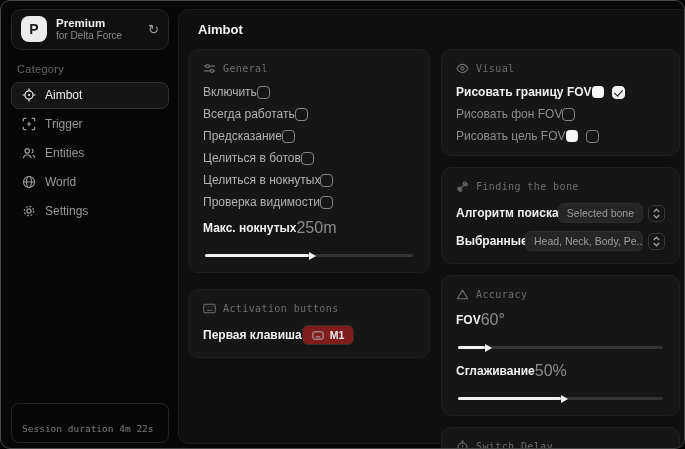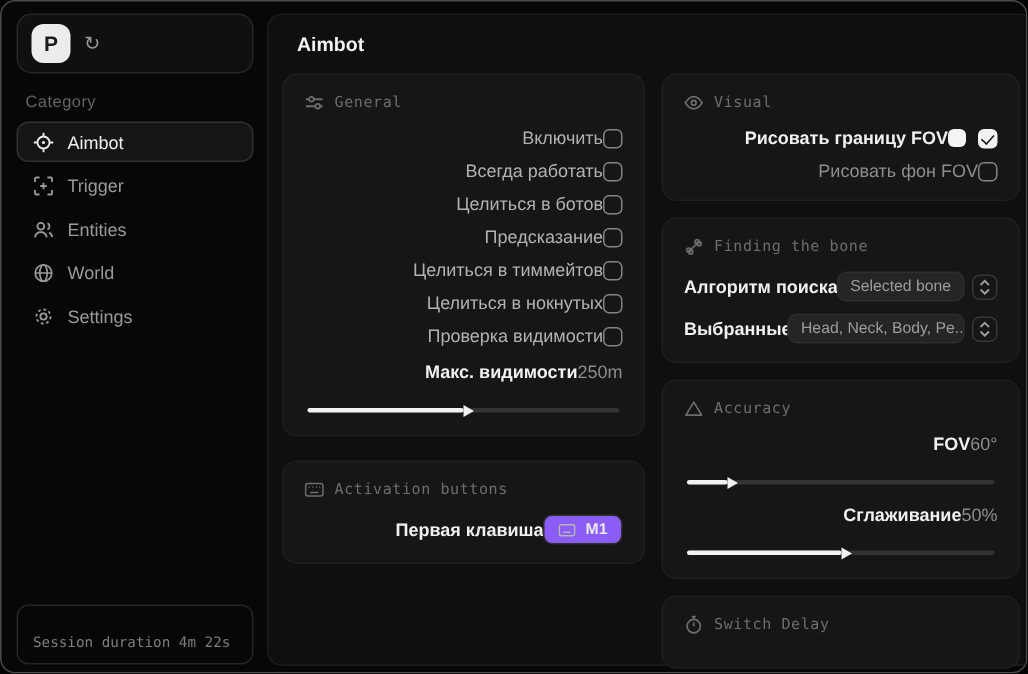--- a/index.html
+++ b/index.html
@@ -34,25 +34,25 @@
     border-radius:10px; padding:12px 9px 8px; display:flex; flex-direction:column; }
   .page-title { font-size:13px; font-weight:bold; color:#f3f3f3; padding-left:10px; margin-bottom:12px; }
   .columns { display:flex; gap:11px; align-items:flex-start; }
   .col-left { width:242px; display:flex; flex-direction:column; gap:16px; }
   .col-right { width:239px; display:flex; flex-direction:column; gap:11px; }
   .card { background:#161616; border:1px solid #1f1f1f; border-radius:10px; padding:12px 14px; }
   .card-header { display:flex; align-items:center; gap:7px; font-family:"DejaVu Sans Mono",monospace;
     font-size:10px; color:#6d6d6d; letter-spacing:.4px; margin-bottom:10px; }
   .card-header svg { width:13px; height:13px; }
   .rows { display:flex; flex-direction:column; gap:8px; }
-  .row { display:flex; align-items:center; justify-content:flex-end; min-height:14px; }
+  .row { display:flex; align-items:center; justify-content:flex-start; min-height:14px; }
   .lbl { font-size:12px; color:#b2b2b2; white-space:nowrap; overflow:hidden; }
   .lbl.bright { color:#f0f0f0; font-weight:bold; }
   .lbl.dim { color:#8d8d8d; }
-  .val { font-size:12px; color:#8c8c8c; white-space:nowrap; }
+  .val { font-size:16px; color:#8c8c8c; white-space:nowrap; }
 
   .checkbox { width:13px; height:13px; border:1.5px solid #848484; border-radius:4px;
     cursor:pointer; flex:0 0 13px; position:relative; }
   .checkbox.checked { background:#f2f2f2; border-color:#f2f2f2; }
   .checkbox.checked::after { content:""; position:absolute; left:3px; top:1px; width:4px; height:7px;
     border:solid #161616; border-width:0 1.8px 1.8px 0; transform:rotate(42deg); }
   .swatch { width:12px; height:12px; border-radius:4px; background:#f5f5f5; cursor:pointer; }
   .controls { display:flex; align-items:center; gap:8px; }
 
   .slider { position:relative; height:3px; background:#333; border-radius:2px; margin:9px 2px 3px; cursor:pointer; }
@@ -60,34 +60,38 @@
   .slider .fill::after { content:""; position:absolute; right:-7px; top:50%; transform:translateY(-50%);
     border-left:7px solid #f2f2f2; border-top:4.5px solid transparent; border-bottom:4.5px solid transparent; }
 
   .dd-wrap { display:flex; align-items:center; gap:5px; }
   .dropdown { background:#252525; border:1px solid #2d2d2d; border-radius:6px; padding:3px 8px;
     font-size:10.5px; color:#9c9c9c; white-space:nowrap; cursor:pointer; max-width:118px; overflow:hidden; }
   .dd-btn { width:17px; height:17px; border:1px solid #373737; border-radius:5px; display:flex;
     align-items:center; justify-content:center; cursor:pointer; color:#9c9c9c; }
   .dd-btn svg { width:9px; height:11px; }
 
-  .keybadge { display:flex; align-items:center; gap:6px; background:#8b5cf6; border:1px solid #303030;
+  .keybadge { display:flex; align-items:center; gap:6px; background:#7f1d1d; border:1px solid #303030;
     border-radius:6px; padding:3px 9px; cursor:pointer; }
   .keybadge svg { width:12px; height:9px; color:#b5b5b5; }
   .key-txt { font-size:10.5px; font-weight:bold; color:#e9e9e9; }
   .mt6 { margin-top:2px; }
 </style>
 </head>
 <body>
 
 <div class="window">
 
   <div class="sidebar">
     <div class="side-header">
       <div class="logo">P</div>
+      <div class="side-header-text">
+        <div class="sh-title">Premium</div>
+        <div class="sh-sub">for Delta Force</div>
+      </div>
       <div class="sync">↻</div>
     </div>
 
     <div class="cat-label">Category</div>
 
     <div class="nav">
       <div class="nav-item active">
         <svg viewBox="0 0 16 16" fill="none" stroke="currentColor" stroke-width="1.4">
             <circle cx="8" cy="8" r="4.6"></circle>
             <circle cx="8" cy="8" r="1.2" fill="currentColor" stroke="none"></circle>
@@ -161,41 +165,37 @@
           <div class="rows">
             <div class="row">
                 <span class="lbl">Включить</span>
                 <span class="checkbox"></span>
               </div>
             <div class="row">
                 <span class="lbl">Всегда работать</span>
                 <span class="checkbox"></span>
               </div>
             <div class="row">
+                <span class="lbl">Предсказание</span>
+                <span class="checkbox"></span>
+              </div>
+            <div class="row">
                 <span class="lbl">Целиться в ботов</span>
                 <span class="checkbox"></span>
               </div>
             <div class="row">
-                <span class="lbl">Предсказание</span>
-                <span class="checkbox"></span>
-              </div>
-            <div class="row">
-                <span class="lbl">Целиться в тиммейтов</span>
-                <span class="checkbox"></span>
-              </div>
-            <div class="row">
                 <span class="lbl">Целиться в нокнутых</span>
                 <span class="checkbox"></span>
               </div>
             <div class="row">
                 <span class="lbl">Проверка видимости</span>
                 <span class="checkbox"></span>
               </div>
             <div class="row mt6">
-              <span class="lbl bright">Макс. видимости</span>
+              <span class="lbl bright">Макс. нокнутых</span>
               <span class="val">250m</span>
             </div>
             <div class="slider">
                 <div class="fill" style="width: 50%;"></div>
               </div>
           </div>
         </div>
 
         <div class="card">
           <div class="card-header">
@@ -238,20 +238,27 @@
             <div class="row">
               <span class="lbl bright">Рисовать границу FOV</span>
               <span class="controls">
                 <span class="swatch"></span>
                 <span class="checkbox checked"></span>
               </span>
             </div>
             <div class="row">
               <span class="lbl dim">Рисовать фон FOV</span>
               <span class="controls">
+                <span class="checkbox"></span>
+              </span>
+            </div>
+            <div class="row">
+              <span class="lbl dim">Рисовать цель FOV</span>
+              <span class="controls">
+                <span class="swatch"></span>
                 <span class="checkbox"></span>
               </span>
             </div>
           </div>
         </div>
 
         <div class="card">
           <div class="card-header">
             <svg viewBox="0 0 14 14" fill="none" stroke="currentColor" stroke-width="1.2">
                 <path d="M4.2 9.8 9.8 4.2"></path>

